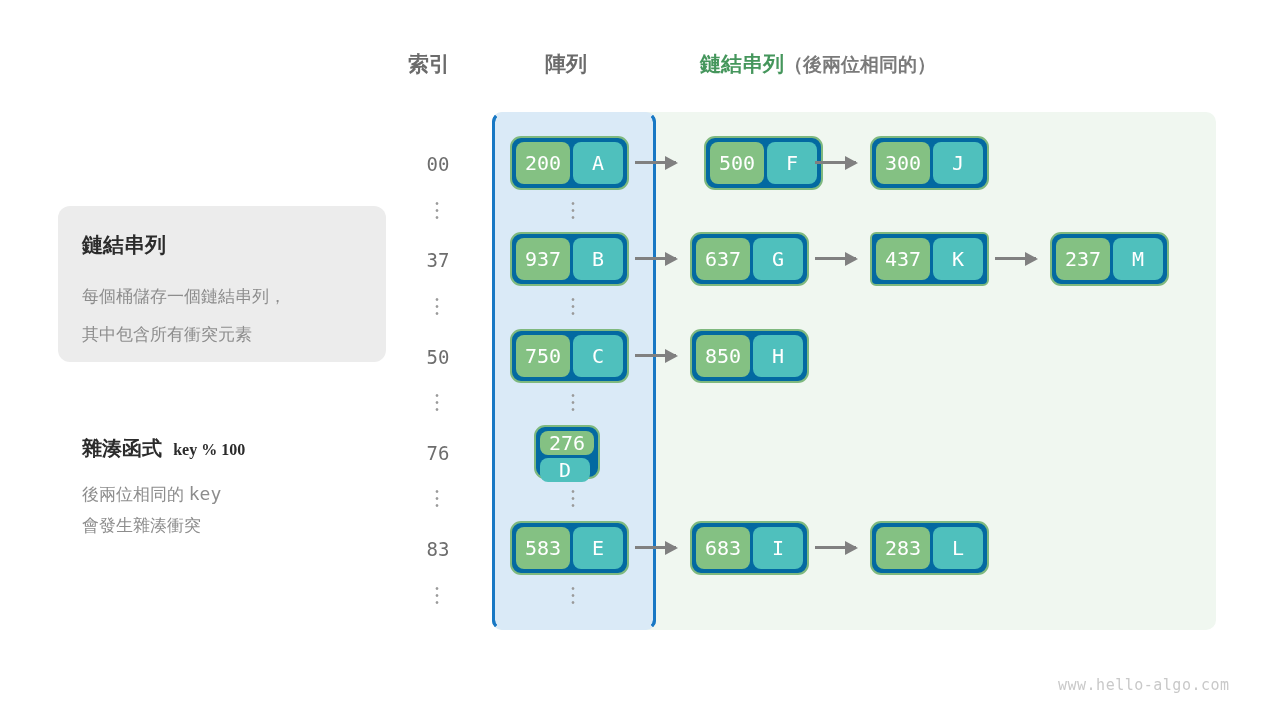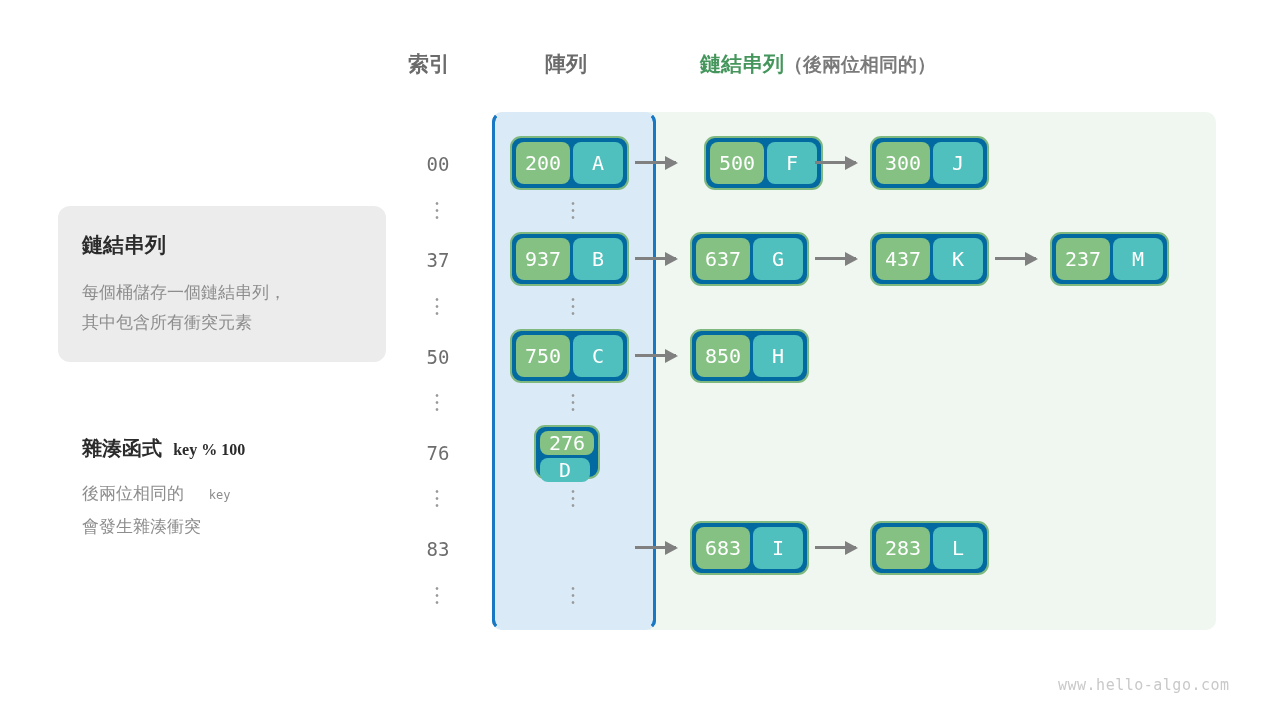--- a/index.html
+++ b/index.html
@@ -21,33 +21,33 @@
   
   #info-card{
     position:absolute;left:58px;top:206px;width:328px;height:156px;
     background:#ececec;border-radius:12px;
   }
   #info-title{
     position:absolute;left:82px;top:231px;font-size:21px;font-weight:bold;color:#2b2b2b;
   }
   #info-desc{
     position:absolute;left:82px;top:278px;width:290px;font-size:17px;color:#8d8d8d;
-    line-height:30px;
+    line-height:38px;
   }
 
   
   #hash-title{
     position:absolute;left:82px;top:435px;font-size:20px;font-weight:bold;color:#2b2b2b;
     white-space:nowrap;
   }
   #hash-title .mono{font-family:Liberation Serif, serif;font-size:16px;}
   #hash-desc{
     position:absolute;left:82px;top:478px;width:300px;font-size:17px;color:#8d8d8d;line-height:31px;
   }
-  #hash-desc .mono{font-family:"DejaVu Sans Mono","Liberation Mono",monospace;font-size:12px;margin-left:20px;}
+  #hash-desc .mono{font-family:"DejaVu Sans Mono","Liberation Mono",monospace;font-size:18px;}
 
   
   #green-panel{
     position:absolute;left:492px;top:112px;width:724px;height:518px;
     background:#f0f7f0;border-radius:10px;
   }
   #blue-panel{
     position:absolute;left:492px;top:112px;width:164px;height:518px;
     background:#daeaf7;border-radius:10px;
     border-left:3px solid #1878c4;border-right:3px solid #1878c4;
@@ -155,21 +155,21 @@
         <div class="node" style="left: 510px;">
           <div class="kbox">937</div>
           <div class="vbox">B</div>
         </div>
         <div class="arrow" style="left: 635px; width: 41px;"></div>
         <div class="node" style="left: 690px;">
           <div class="kbox">637</div>
           <div class="vbox">G</div>
         </div>
         <div class="arrow" style="left: 815px; width: 41px;"></div>
-        <div class="node" style="left: 870px;">
+        <div class="node" style="left: 870px; border-radius: 6px;">
           <div class="kbox">437</div>
           <div class="vbox">K</div>
         </div>
         <div class="arrow" style="left: 995px; width: 41px;"></div>
         <div class="node" style="left: 1050px;">
           <div class="kbox">237</div>
           <div class="vbox">M</div>
         </div>
       </div>
       <div class="row" style="top: 329px; width: 1280px; padding-left: 17px;">
@@ -186,20 +186,24 @@
       </div>
       <div class="row" style="top: 425px; width: 1280px;">
         <div class="idx" style="top: 0px;">76</div>
         <div class="node" style="left: 534px; flex-direction: column;">
           <div class="kbox">276</div>
           <div class="vbox">D</div>
         </div>
       </div>
       <div class="row" style="top: 521px; width: 1280px;">
         <div class="idx" style="top: 0px;">83</div>
+        <div class="node" style="left: 510px;">
+          <div class="kbox">583</div>
+          <div class="vbox">E</div>
+        </div>
         <div class="arrow" style="left: 635px; width: 41px;"></div>
         <div class="node" style="left: 690px;">
           <div class="kbox">683</div>
           <div class="vbox">I</div>
         </div>
         <div class="arrow" style="left: 815px; width: 41px;"></div>
         <div class="node" style="left: 870px;">
           <div class="kbox">283</div>
           <div class="vbox">L</div>
         </div>

